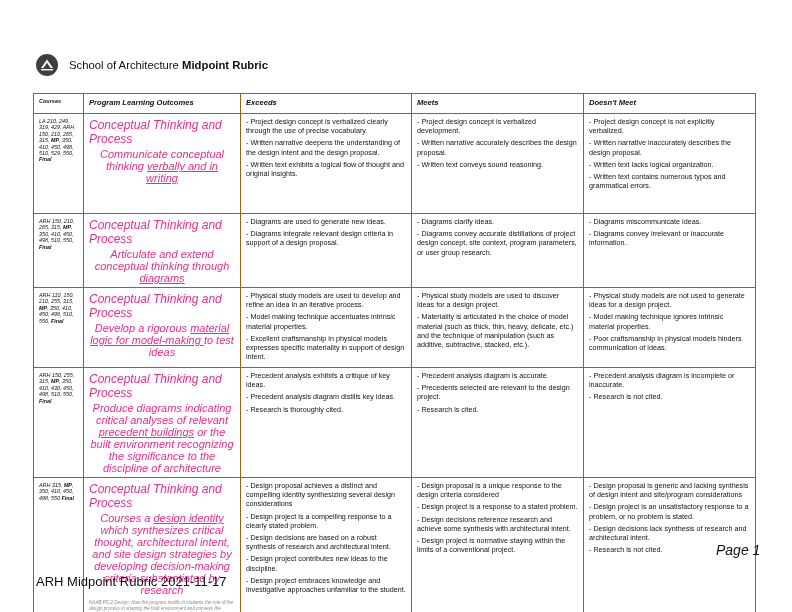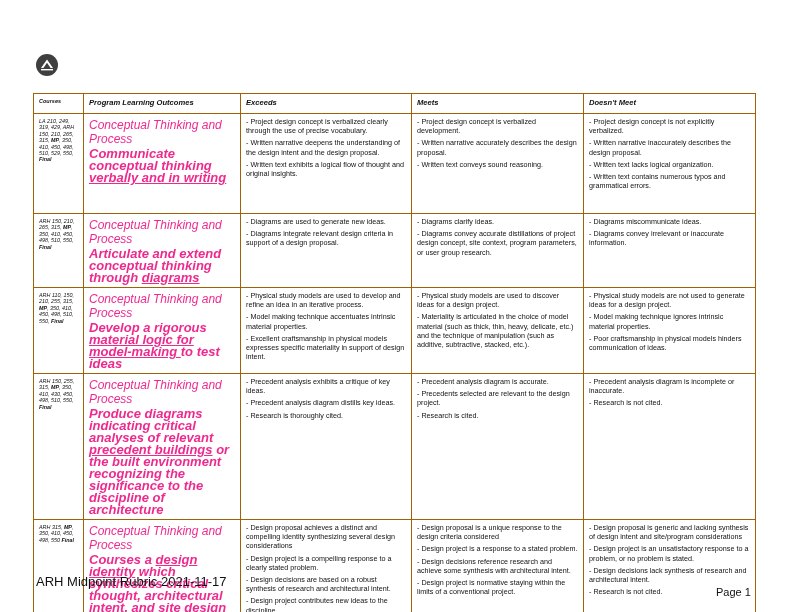--- a/index.html
+++ b/index.html
@@ -11,38 +11,41 @@
   .title { margin-left:11px; font-size:11.3px; color:#111; }
   .title b { font-weight:bold; }
   table { position:absolute; left:33px; top:93px; width:722px; border-collapse:collapse;
           table-layout:fixed; }
   th, td { border:1px solid #a16207; vertical-align:top; padding:3px 5px; text-align:left; }
   th { font-size:7.6px; font-style:italic; font-weight:bold; padding:4px 5px 4px 5px; height:11px; }
   th.courses-h { font-size:5.5px; }
   td.courses { font-size:5.4px; font-style:italic; line-height:6.4px; padding-top:4px; }
   td.courses b { font-weight:bold; }
   .cat { color:#ee2a8f; font-style:italic; font-size:12px; margin-top:1px; }
-  .outcome { color:#ee2a8f; font-style:italic; font-weight:bold; font-size:13px;
-             line-height:12px; margin-top:2px; }
+  .outcome { color:#ee2a8f; font-style:italic; font-weight:normal; font-size:11px;
+             line-height:12px; margin-top:2px;text-align:center; }
   .outcome u { text-decoration:underline; }
   .naab { color:#8a8a8a; font-style:italic; font-size:4.6px; line-height:5.7px; margin-top:4px; }
   .crit p { margin:0 0 3px 0; font-size:7.2px; line-height:9.2px; }
   .crit p:last-child { margin-bottom:1px; }
   .footer-left { position:absolute; left:36px; top:574px; font-size:13px; }
-  .footer-right { position:absolute; left:716px; top:586px; font-size:11px; }
+  .footer-right { position:absolute; left:716px; top:542px; font-size:14px;font-style:italic; }
 </style>
 </head>
 <body>
 
 <div class="header">
   <div class="logo">
     <svg width="14" height="12" viewBox="0 0 14 12">
       <path d="M7 0.5 L13 9 L10.6 9 L7 3.8 L3.4 9 L1 9 Z" fill="#ffffff"></path>
       <rect x="1" y="10" width="12" height="1.4" fill="#ffffff"></rect>
     </svg>
+  </div>
+  <div class="title">
+    <span>School of Architecture </span><b>Midpoint Rubric</b>
   </div>
 </div>
 
 <table>
   <colgroup>
     <col style="width:50px">
       <col style="width:157px">
       <col style="width:171px">
       <col style="width:172px">
       <col style="width:172px">

